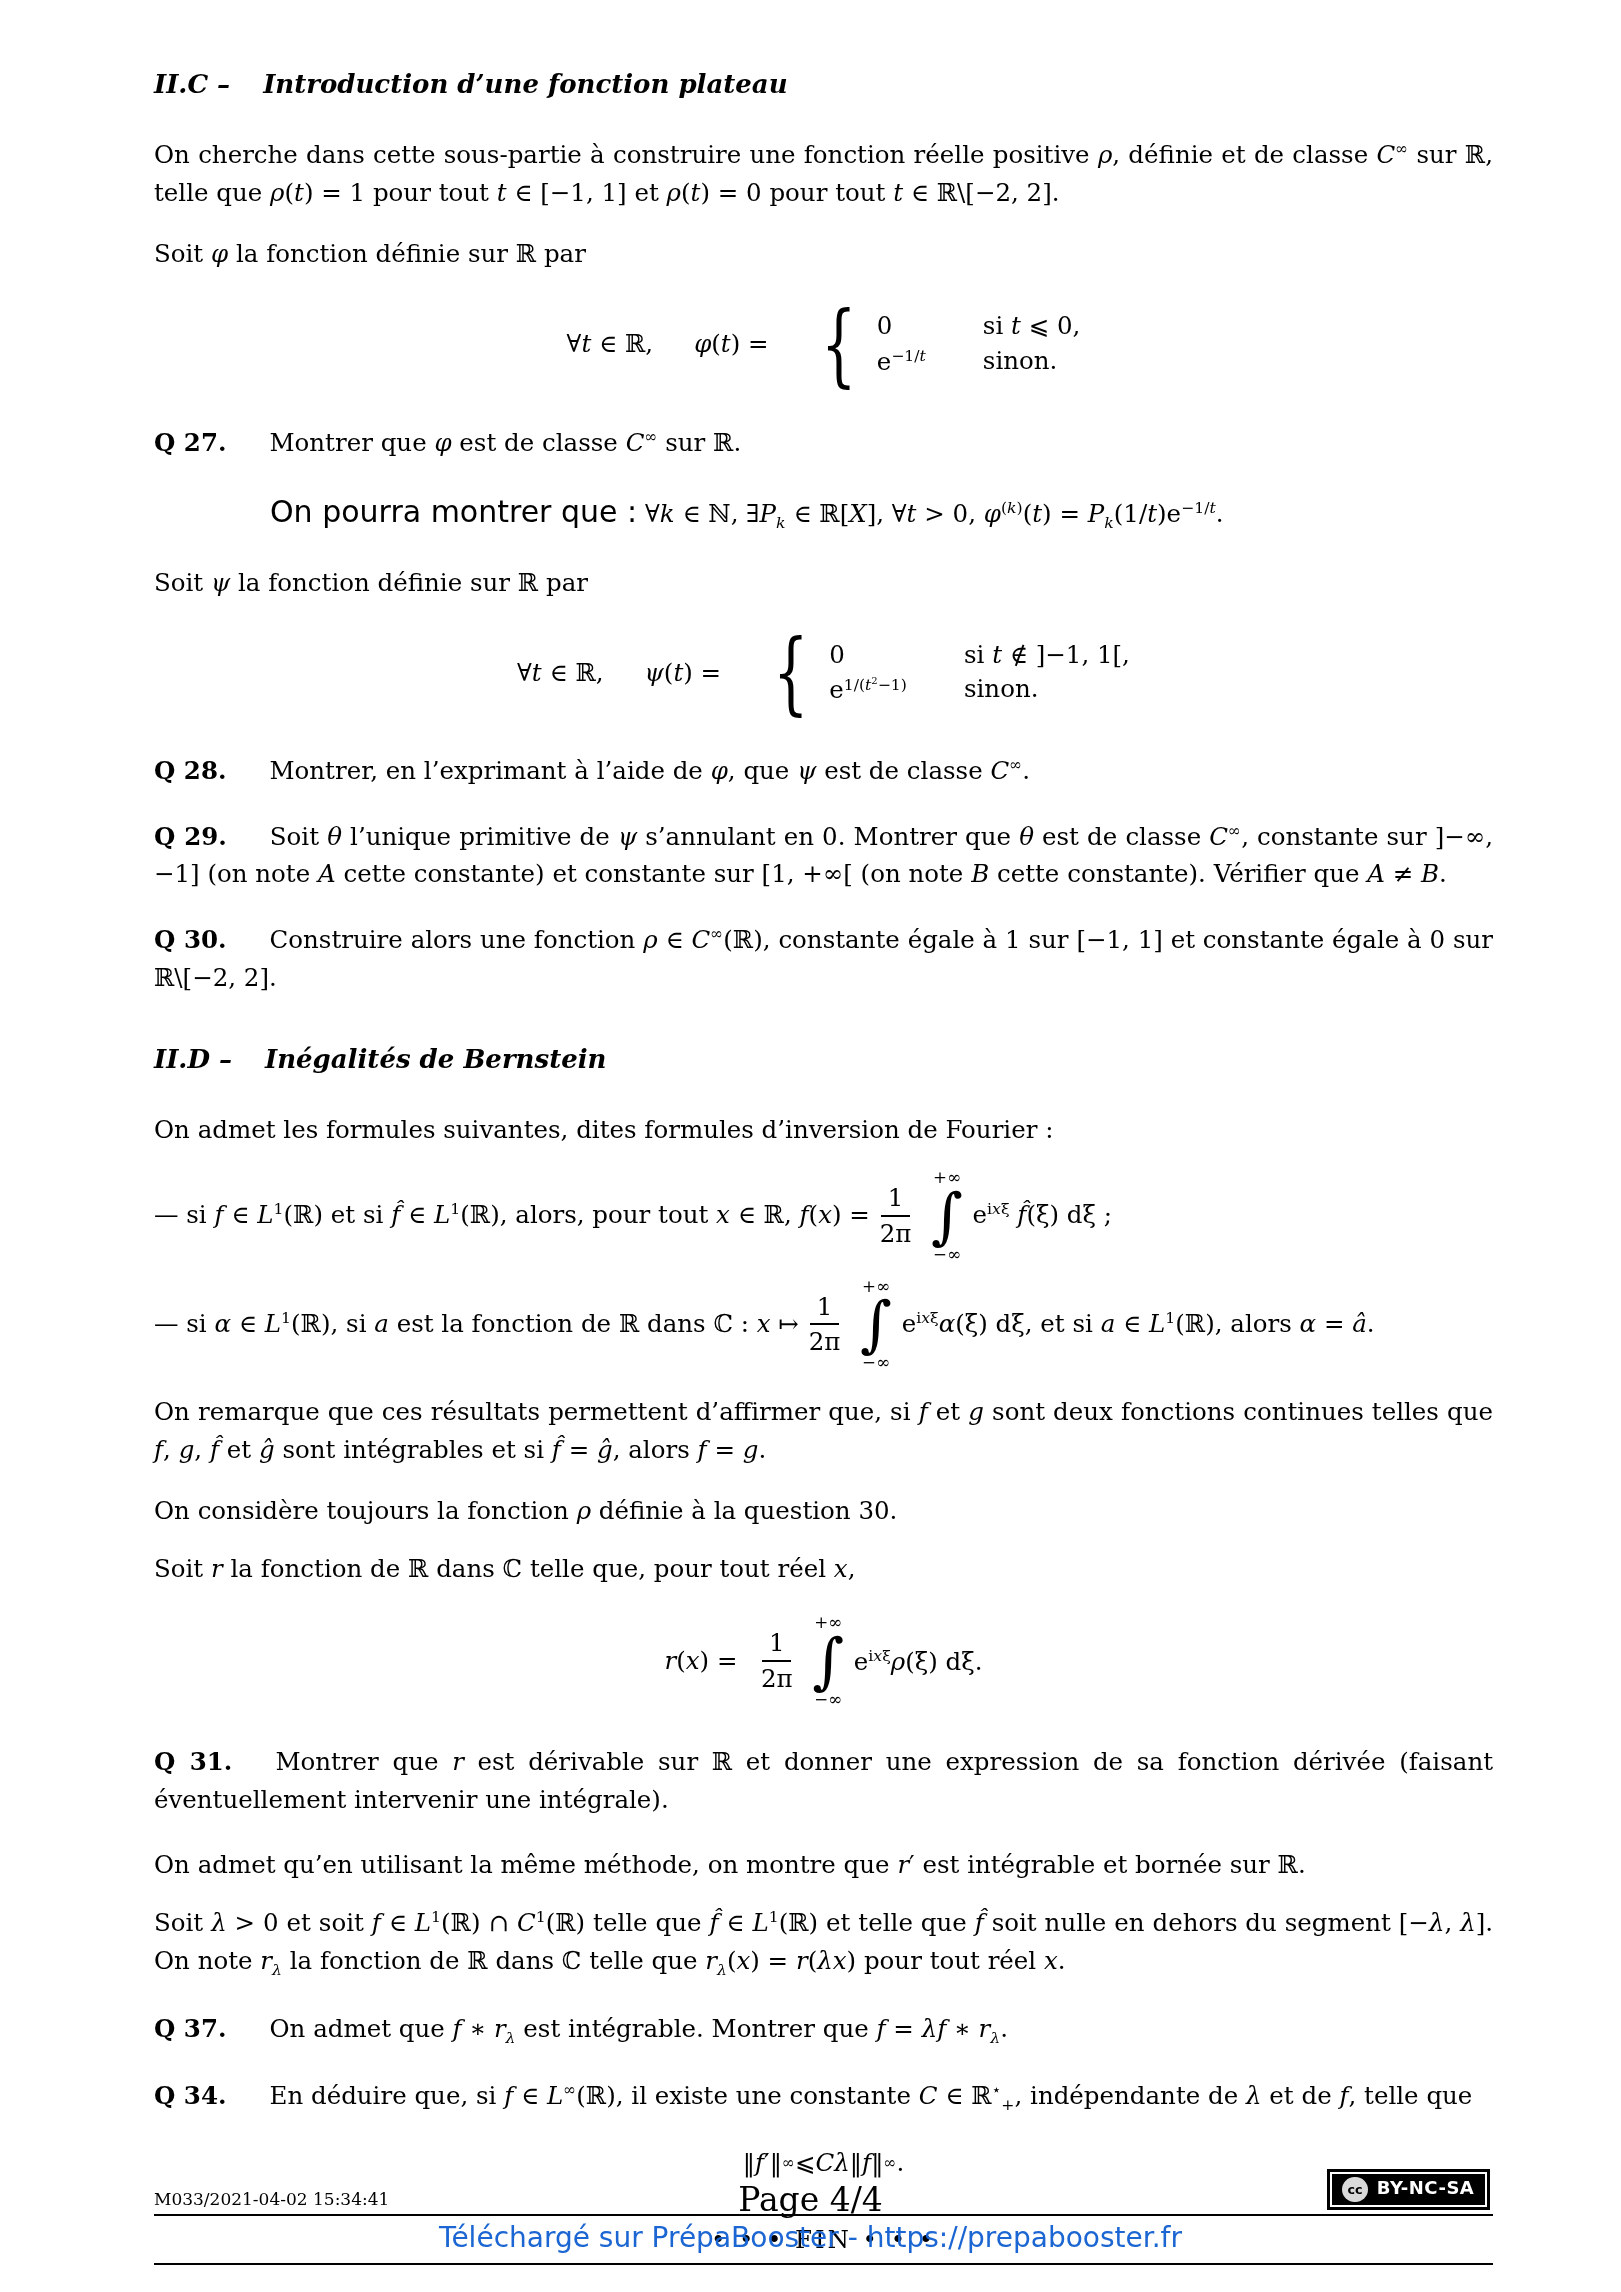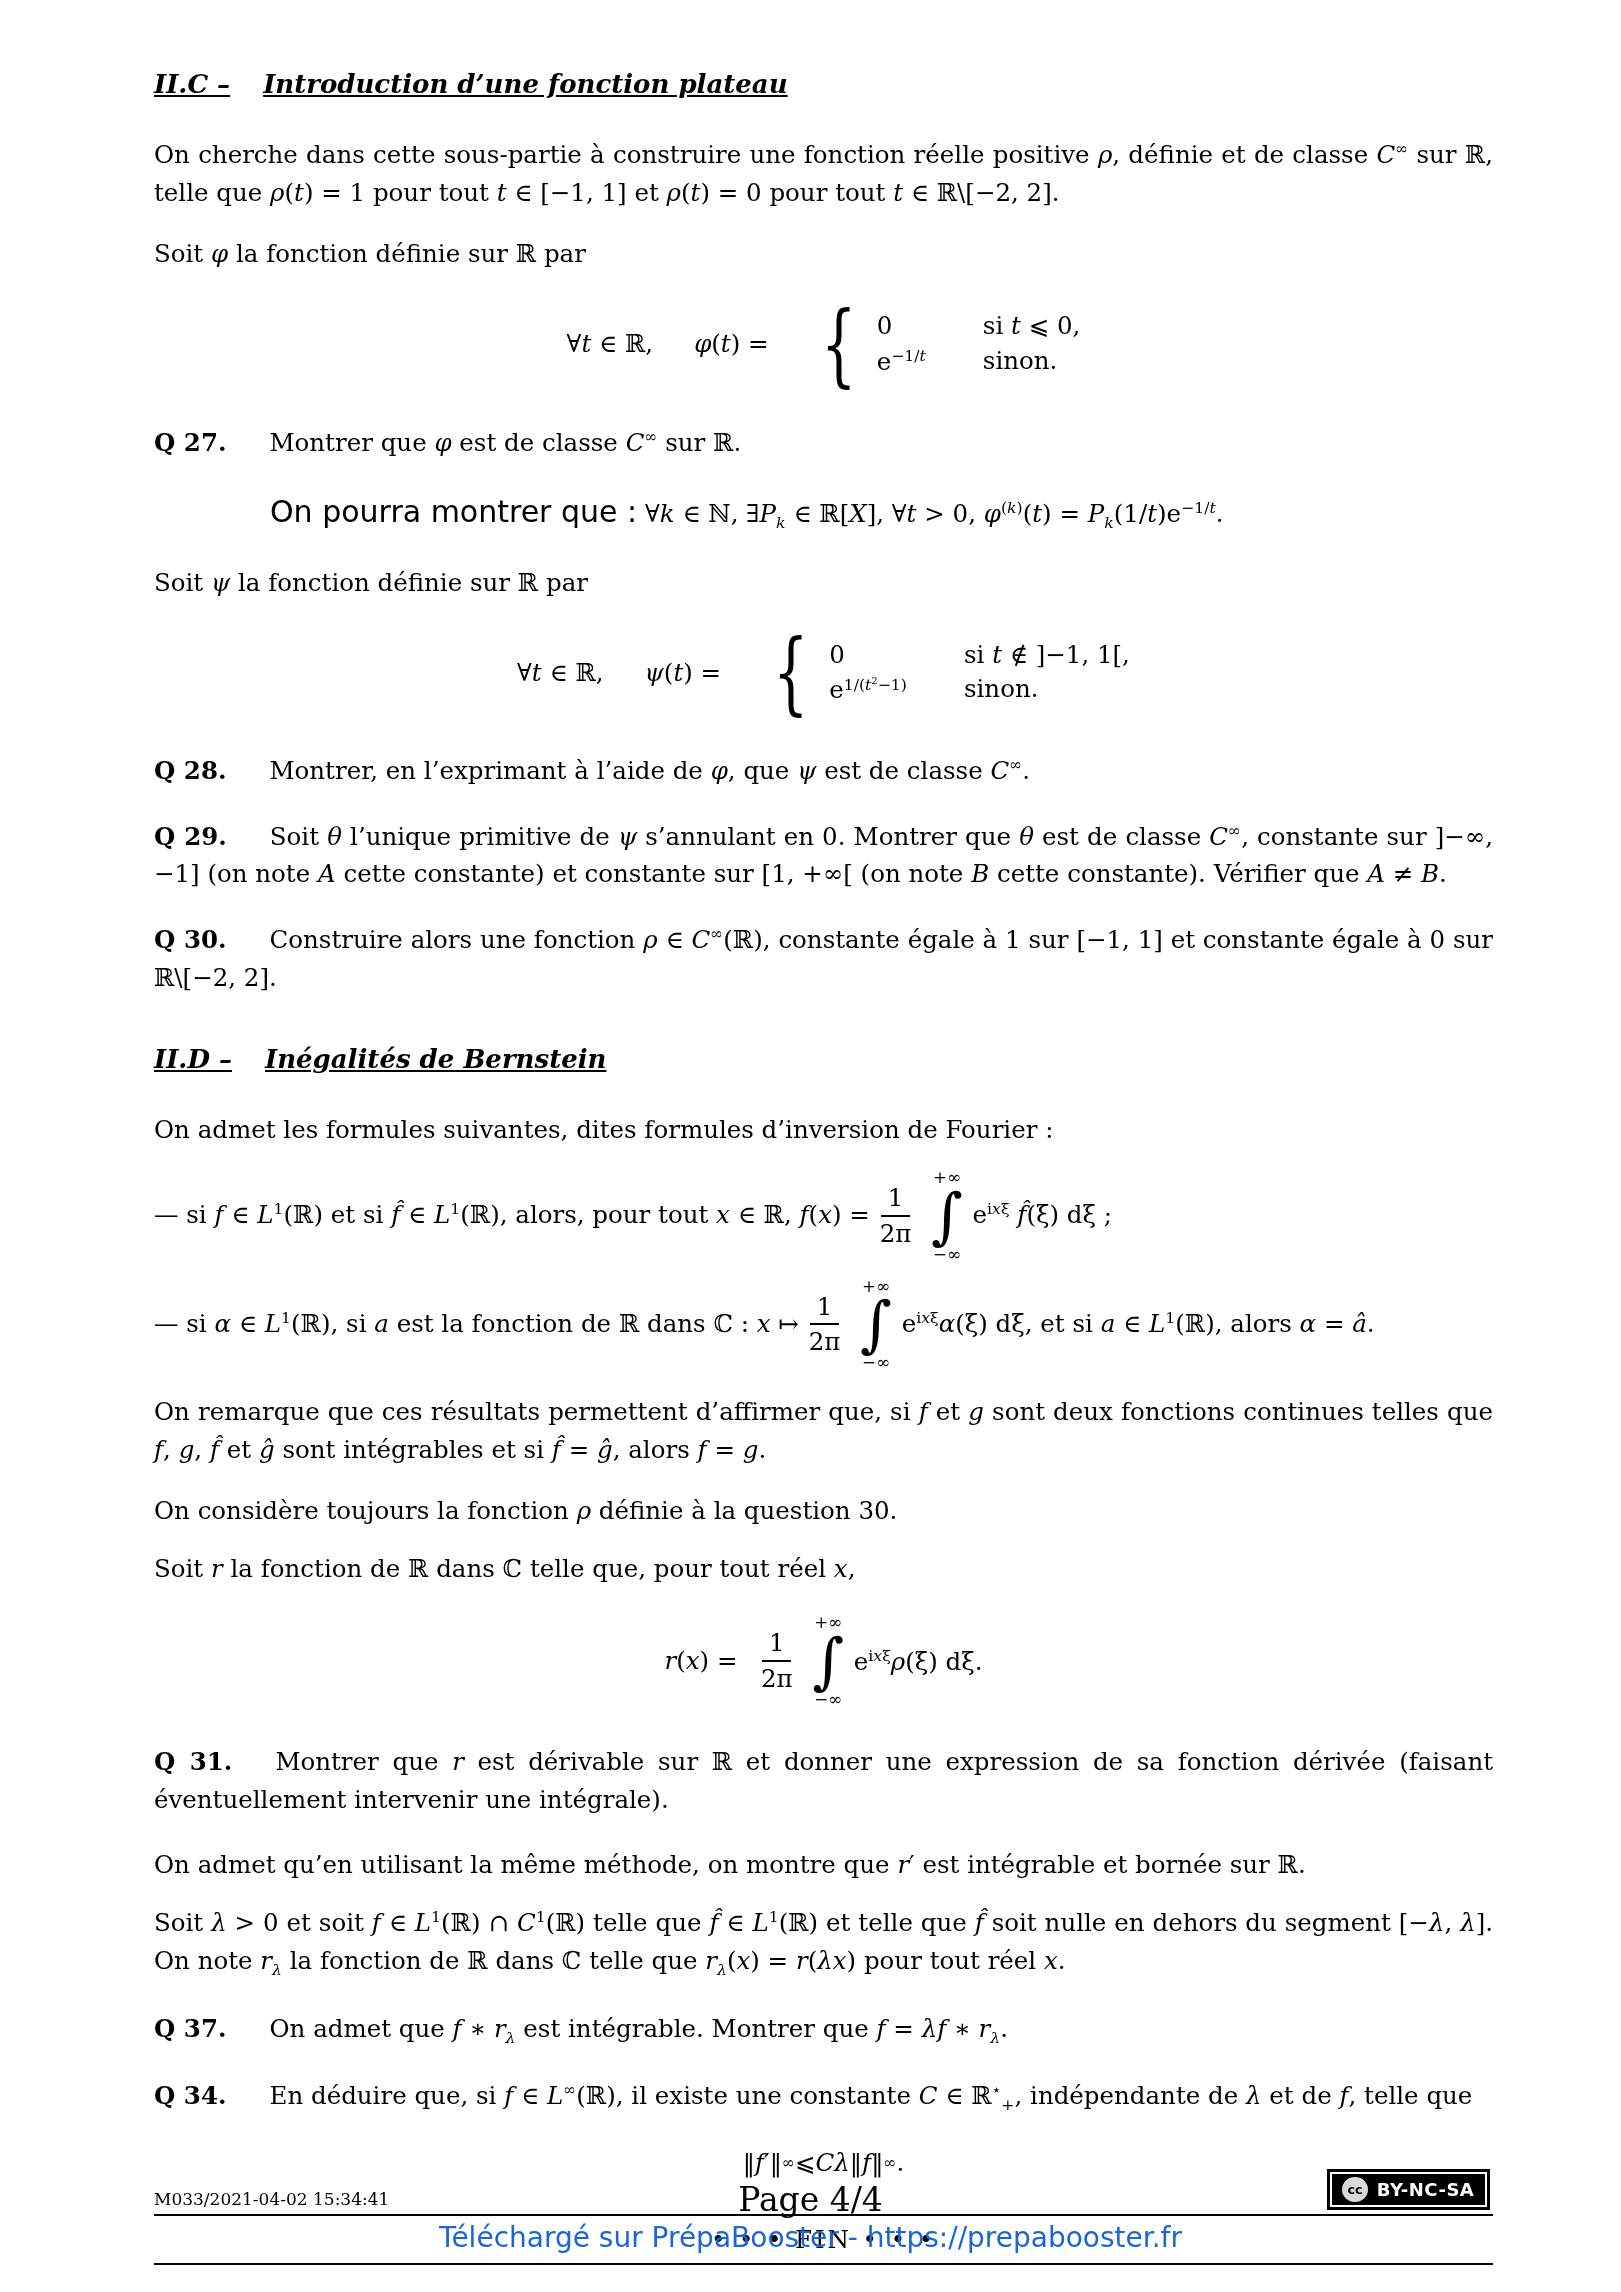--- a/index.html
+++ b/index.html
@@ -2,21 +2,21 @@
 <html><head>
 <meta charset="utf-8">
 <style>
   html,body{margin:0;padding:0;background:#888;}
   .page{
     position:relative;width:1621px;height:2293px;background:#ffffff;
     font-family:"DejaVu Serif","Liberation Serif",serif;color:#000;
     font-size:24.5px;overflow:hidden;margin:0 auto;
   }
   .content{position:absolute;left:154px;top:69px;width:1339px;}
-  .sec-head{display:flex;gap:33px;font-size:26px;font-weight:bold;font-style:italic;margin:0 0 37px 0;text-decoration:underline;}
+  .sec-head{display:flex;gap:33px;font-size:26px;font-weight:bold;font-style:italic;margin:0 0 37px 0;}
   .para{margin:0 0 23.5px 0;text-align:justify;line-height:1.55;}
   .single{margin:0 0 19.6px 0;line-height:1.55;}
   .q{margin:27.4px 0;text-align:justify;line-height:1.55;}
   .qlabel{font-weight:bold;margin-right:43px;}
   .hint{margin:5.9px 0 29px 116px;line-height:1.5;}
   .sans{font-family:"DejaVu Sans","Liberation Sans",sans-serif;font-size:30px;}
   .disp{display:flex;justify-content:center;align-items:center;margin:25.5px 0 35px 0;}
   .disp .lhs{margin-right:41px;}
   .brace{font-size:90px;font-weight:normal;line-height:1;margin-right:9.8px;transform:scaleX(.62);}
   .crows{display:grid;grid-template-columns:auto auto;column-gap:57px;row-gap:5.9px;text-align:left;}
@@ -28,21 +28,21 @@
   .isign{font-size:61px;line-height:.95;}
   .fline{display:flex;align-items:center;margin:13.7px 0;line-height:1.5;}
   .fline .txt{white-space:nowrap;}
   sup{font-size:64%;}
   sub{font-size:64%;}
   .finblock{border-top:2.5px solid #000;border-bottom:2.5px solid #000;text-align:center;
     padding:8.8px 0;margin-top:37px;font-size:24.5px;letter-spacing:2.9px;}
   .f-left{position:absolute;left:154px;top:2189px;font-size:17px;}
   .f-center{position:absolute;left:0;right:0;top:2180px;text-align:center;font-size:33px;}
   .badge{position:absolute;right:131px;top:2169px;background:#000;padding:2.9px;cursor:pointer;}
-  .badge-inner{border:2px solid #fff;display:flex;align-items:center;gap:8.8px;padding:2.9px 10.8px;}
+  .badge-inner{border:2px solid #fff;display:flex;gap:8.8px;padding:2.9px 10.8px;}
   .cc-circle{width:25.5px;height:25.5px;border-radius:50%;background:#d9d9d9;color:#000;display:flex;
     align-items:center;justify-content:center;font-family:"DejaVu Sans",sans-serif;font-weight:bold;font-size:12.7px;}
   .badge-text{color:#fff;font-family:"DejaVu Sans","Liberation Sans",sans-serif;font-weight:bold;font-size:18px;letter-spacing:0.5px;}
   .f-link{position:absolute;left:0;right:0;top:2221px;text-align:center;
     font-family:"DejaVu Sans","Liberation Sans",sans-serif;font-size:28px;}
 </style>
 </head>
 <body>
 
 <div class="page">

